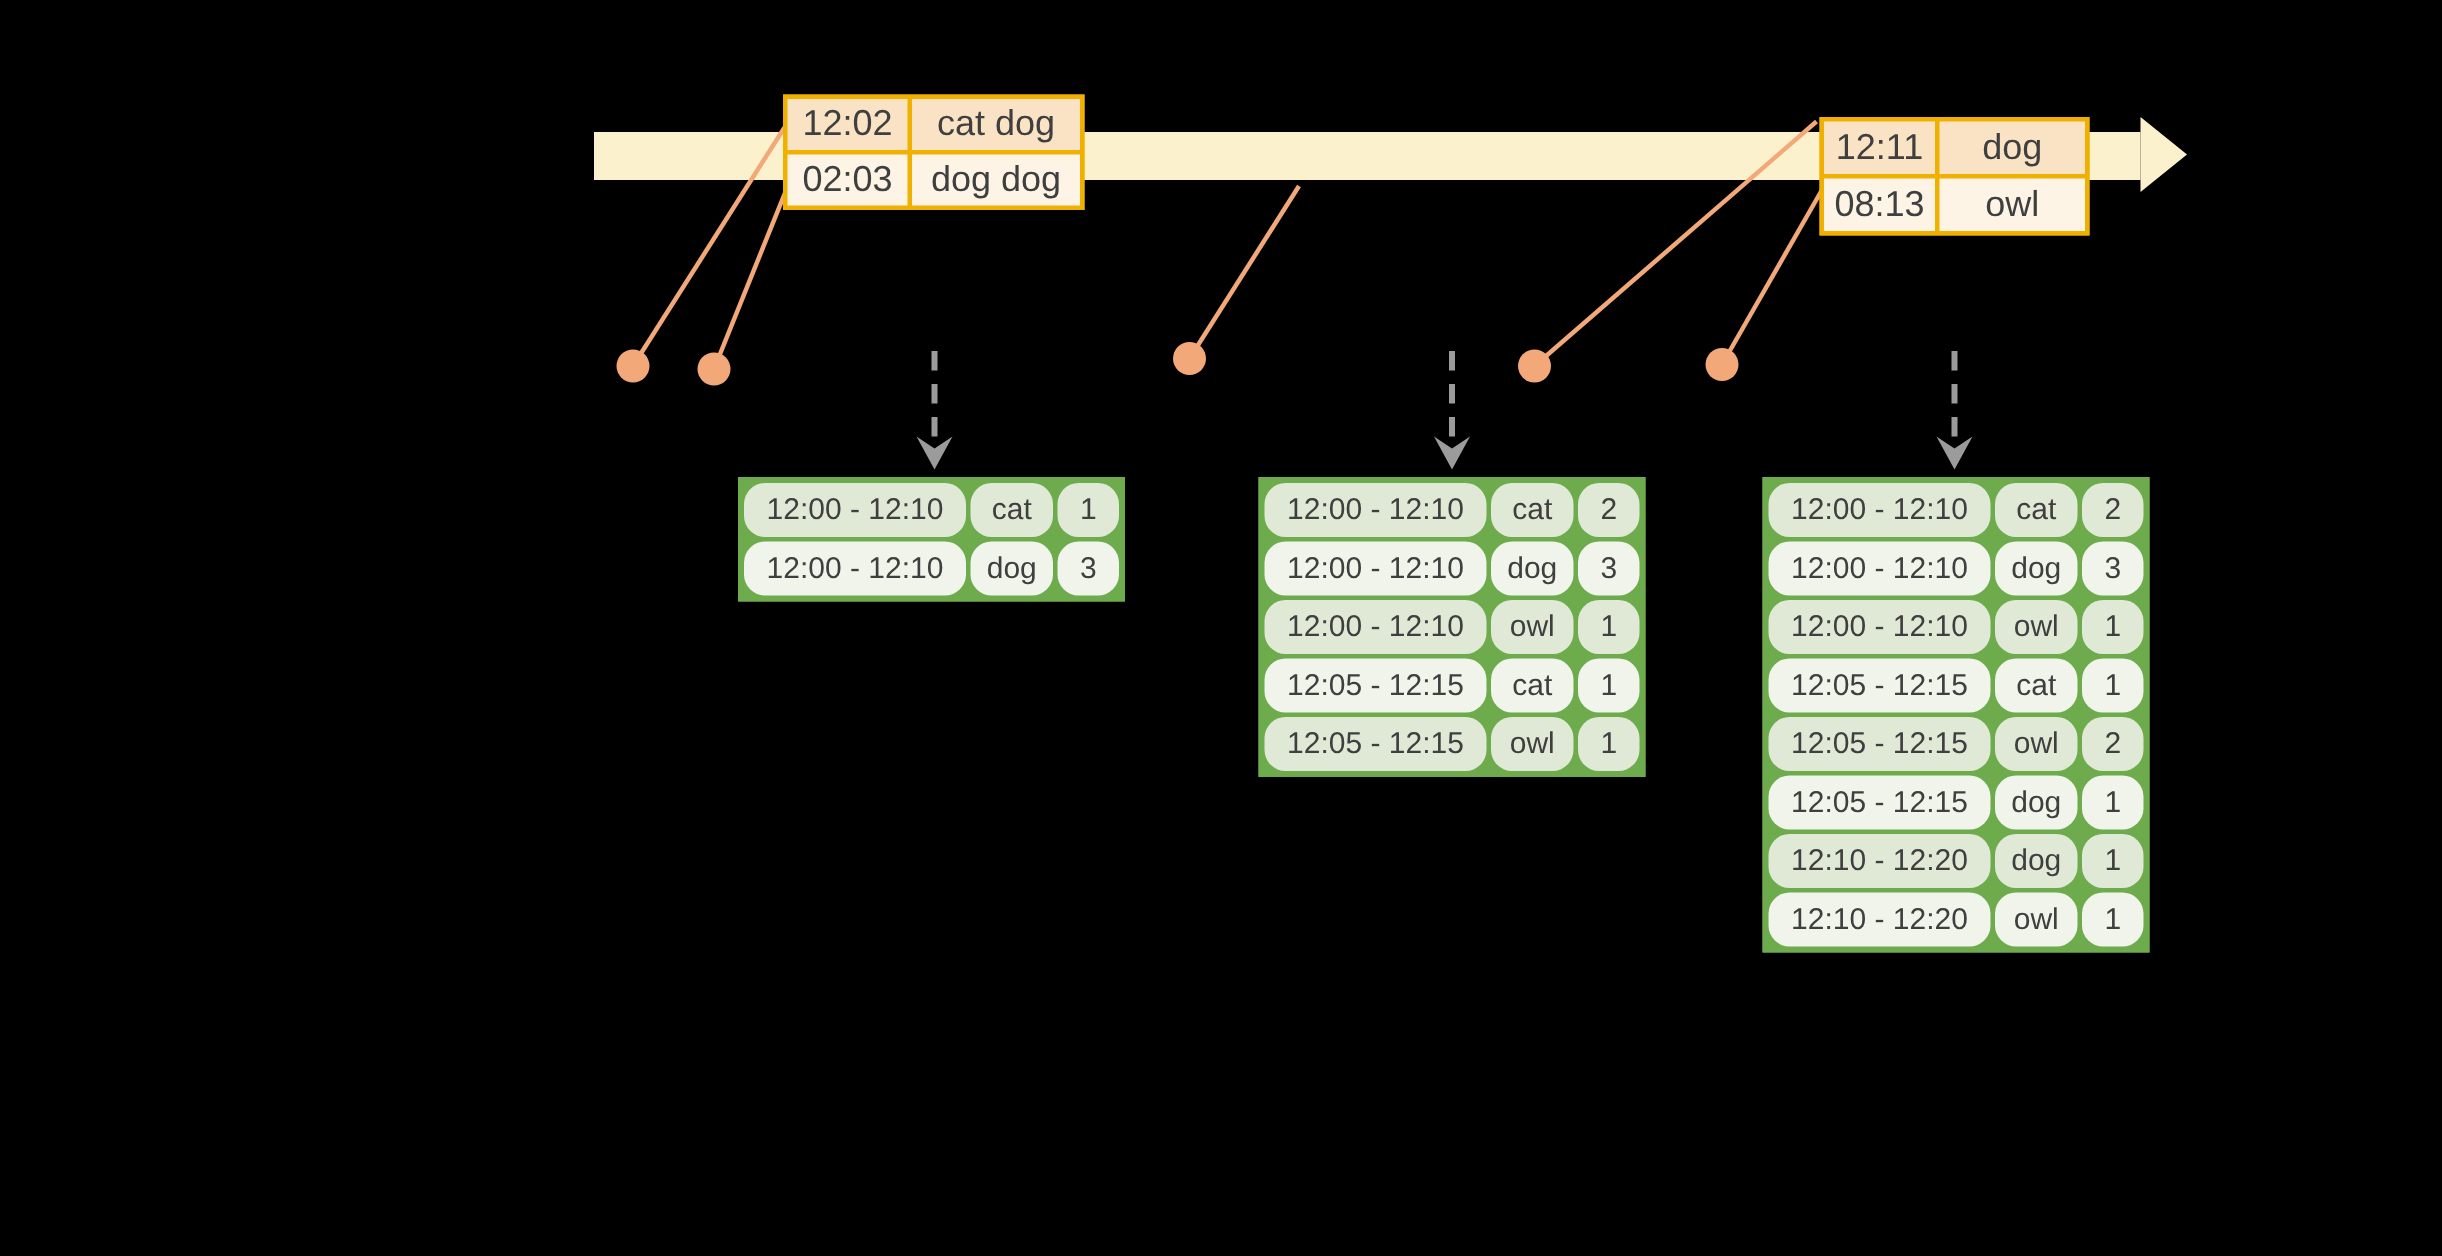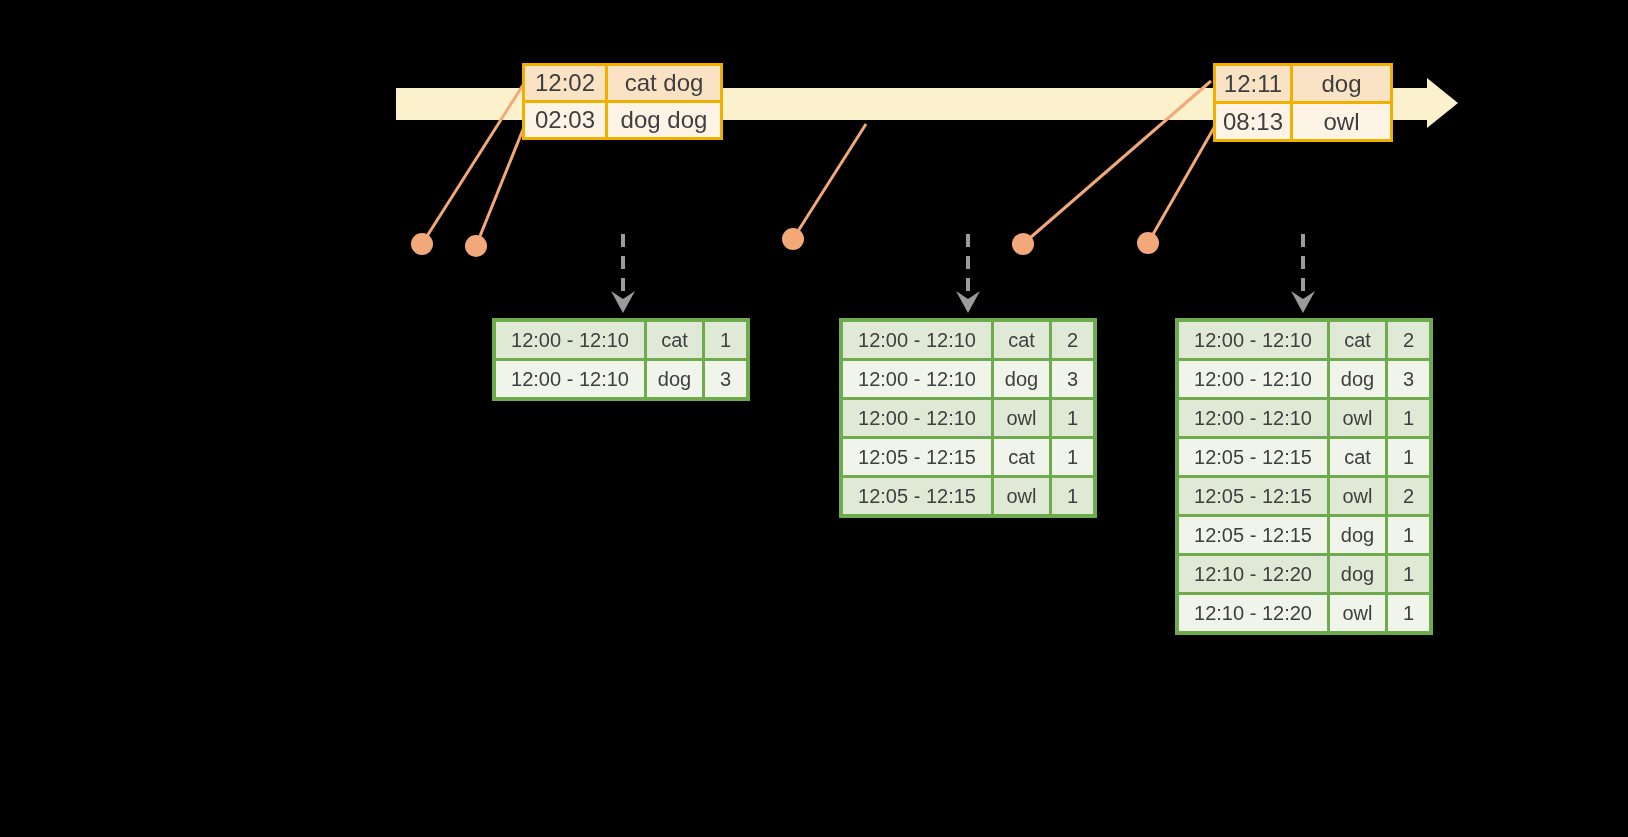--- a/index.html
+++ b/index.html
@@ -36,21 +36,21 @@
   .etable .cell.row-odd{background:var(--event-row-peach);}
   .etable .cell.row-even{background:var(--event-row-cream);}
   .rtable{
     position:absolute;display:grid;gap:3px;
     grid-template-columns:148px 55px 41px;
     background:var(--result-table-border);
     border:4px solid var(--result-table-border);
   }
   .rtable .cell{
     display:flex;align-items:center;justify-content:center;
-    height:36px;font-size:20px;color:var(--text);white-space:nowrap;
+    height:36px;font-size:20px;color:var(--text);white-space:nowrap;border-radius:14px;
   }
   .rtable .cell.row-odd{background:var(--result-row-dark);}
   .rtable .cell.row-even{background:var(--result-row-light);}
 </style>
 </head>
 <body>
 
 <div class="canvas">
 
   <svg class="overlay" width="1628" height="837" viewBox="0 0 1628 837" xmlns="http://www.w3.org/2000/svg">
@@ -85,21 +85,21 @@
   </svg>
 
   <div class="etable" style="left:522px;top:63px;">
       <div class="cell row-odd">12:02</div>
       <div class="cell row-odd">cat dog</div>
       <div class="cell row-even">02:03</div>
       <div class="cell row-even">dog dog</div>
     </div>
 
 
-  <div class="etable c3" style="left:1213px;top:63px;">
+  <div class="etable c3" style="left:1213px;top:78px;">
       <div class="cell row-odd">12:11</div>
       <div class="cell row-odd">dog</div>
       <div class="cell row-even">08:13</div>
       <div class="cell row-even">owl</div>
     </div>
 
   <div class="rtable" style="left:492px;top:318px;">
       <div class="cell row-odd">12:00 - 12:10</div>
       <div class="cell row-odd">cat</div>
       <div class="cell row-odd">1</div>

